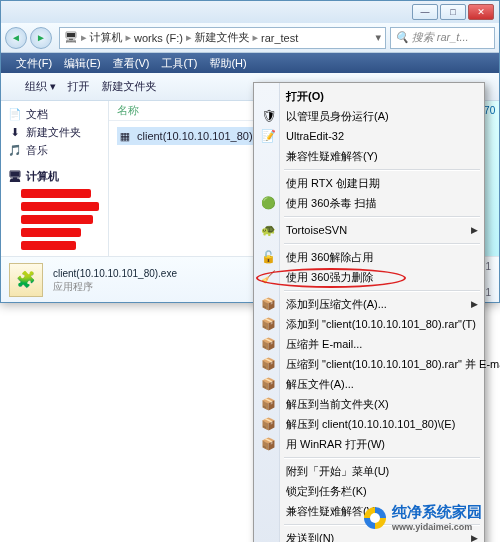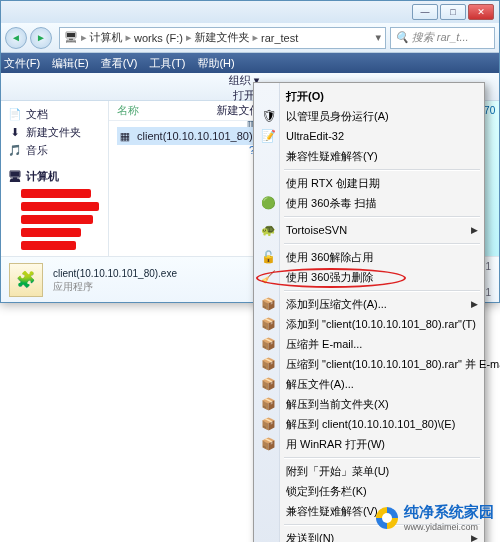--- a/index.html
+++ b/index.html
@@ -8,23 +8,23 @@
   .titlebar { background:linear-gradient(#e9f1fa,#d6e6f5); height:22px; display:flex; align-items:center; justify-content:flex-end; padding:0 5px;}
   .win-btn { width:26px; height:16px; border:1px solid #7a9cbb; margin-left:2px; background:linear-gradient(#f5fbff,#dbebf8); border-radius:2px; display:flex; align-items:center; justify-content:center; font-size:9px; color:#335;}
   .win-btn.close{ background:linear-gradient(#e77,#c33); color:#fff; border-color:#a55;}
   .navbar { background:linear-gradient(#f5fbff,#e3eef8); height:30px; display:flex; align-items:center; padding:2px 4px; border-bottom:1px solid #b8cde0;}
   .nav-btn{ width:22px; height:22px; border-radius:50%; background:radial-gradient(#e9f3fb,#bcd6ec); border:1px solid #8fb1cf; display:flex; align-items:center; justify-content:center; font-size:10px; color:#2a5; margin-right:3px;}
   .address{ flex:1; height:22px; border:1px solid #9bb8d0; background:#fff; display:flex; align-items:center; padding:0 4px; margin:0 4px; font-size:11px; color:#333; overflow:hidden; white-space:nowrap;}
   .address .sep{ margin:0 3px; color:#888;}
   .address .drop{ margin-left:auto; color:#666;}
   .search{ width:105px; height:22px; border:1px solid #9bb8d0; background:#fff; display:flex; align-items:center; padding:0 4px; color:#888; font-style:italic; font-size:11px;}
   .search .mag{ margin-right:3px; color:#5a8;}
-  .menubar{ background:linear-gradient(#4b6fa3,#2f5185); color:#fff; height:20px; display:flex; align-items:center; padding:0 3px; font-size:11px;}
+  .menubar{ background:linear-gradient(#4b6fa3,#2f5185); color:#fff; height:20px; display:flex; align-items:center; padding:0 15px; font-size:11px;}
   .menubar span{ margin-right:12px;}
-  .toolbar{ background:linear-gradient(#f5fbff,#e6eff8); height:28px; display:flex; align-items:center; padding:0 24px; border-bottom:1px solid #cdddeb; font-size:11px; color:#224;flex-direction:column;}
+  .toolbar{ background:linear-gradient(#f5fbff,#e6eff8); height:28px; display:flex; align-items:center; padding:0 24px; border-bottom:1px solid #cdddeb; font-size:11px; color:#224;}
   .toolbar .tb-item{ margin-right:12px;}
   .toolbar .spacer{flex:1;}
   .toolbar .tb-icon{width:18px; height:16px; margin-left:4px; display:flex; align-items:center; justify-content:center; color:#357;}
   .body{ display:flex; height:155px; background:#fff;}
   .sidebar{ width:108px; border-right:1px solid #e0e8ef; padding:4px 6px; font-size:11px; color:#224; overflow:hidden;}
   .sb-item{ display:flex; align-items:center; height:18px;}
   .sb-item .ic{ width:16px; text-align:center; margin-right:3px;}
   .sb-group{ margin-top:8px; font-weight:bold; }
   .redact{ background:#e11; height:9px; margin:4px 0 4px 14px; border-radius:2px;}
   .main{ flex:1; display:flex; flex-direction:column;}
@@ -42,24 +42,24 @@
 
   
   .ctx{ position:absolute; left:253px; top:82px; width:232px; background:#f4f4f4; border:1px solid #9c9c9c; box-shadow:3px 3px 8px rgba(0,0,0,.35); padding:3px 2px; font-size:11px; color:#000;}
   .ctx .iconcol{ position:absolute; left:0; top:0; bottom:0; width:26px; background:linear-gradient(#f2f6fb,#e2e9f3); border-right:1px solid #d5dde8;}
   .ctx-item{ position:relative; height:20px; display:flex; align-items:center; padding-left:30px; padding-right:14px; white-space:nowrap;}
   .ctx-item .arr{ position:absolute; right:4px; font-size:9px; color:#333;}
   .ctx-item .ic{ position:absolute; left:5px; width:16px; text-align:center; font-size:12px;}
   .ctx-sep{ height:1px; background:#d7dbe0; margin:3px 2px 3px 28px; box-shadow:0 1px 0 #fff;}
   .highlight{ position:absolute; left:256px; top:268px; width:150px; height:20px; border:2px solid #d22; border-radius:50%/50%; pointer-events:none;}
 
-  .watermark{ position:absolute; right:6px; bottom:10px; display:flex; align-items:center; font-size:15px; font-weight:bold; color:#1468c7;}
+  .watermark{ position:absolute; right:18px; bottom:10px; display:flex; align-items:center; font-size:15px; font-weight:bold; color:#1468c7;}
   .watermark .logo{ width:22px; height:22px; border-radius:50%; background:conic-gradient(#2a7de1 0 90deg,#f6c107 90deg 180deg,#2a7de1 180deg 270deg,#f6c107 270deg 360deg); margin-right:6px; position:relative;}
   .watermark .logo::after{content:""; position:absolute; inset:6px; background:#fff; border-radius:50%;}
-  .watermark .sub{ display:block; font-size:9px; font-weight:normal; color:#666;}
+  .watermark .sub{ display:block; font-size:9px; font-weight:bold; color:#666;}
 </style>
 </head>
 <body>
 
 <div class="window">
   <div class="titlebar">
     <div class="win-btn">—</div>
     <div class="win-btn">□</div>
     <div class="win-btn close">✕</div>
   </div>

